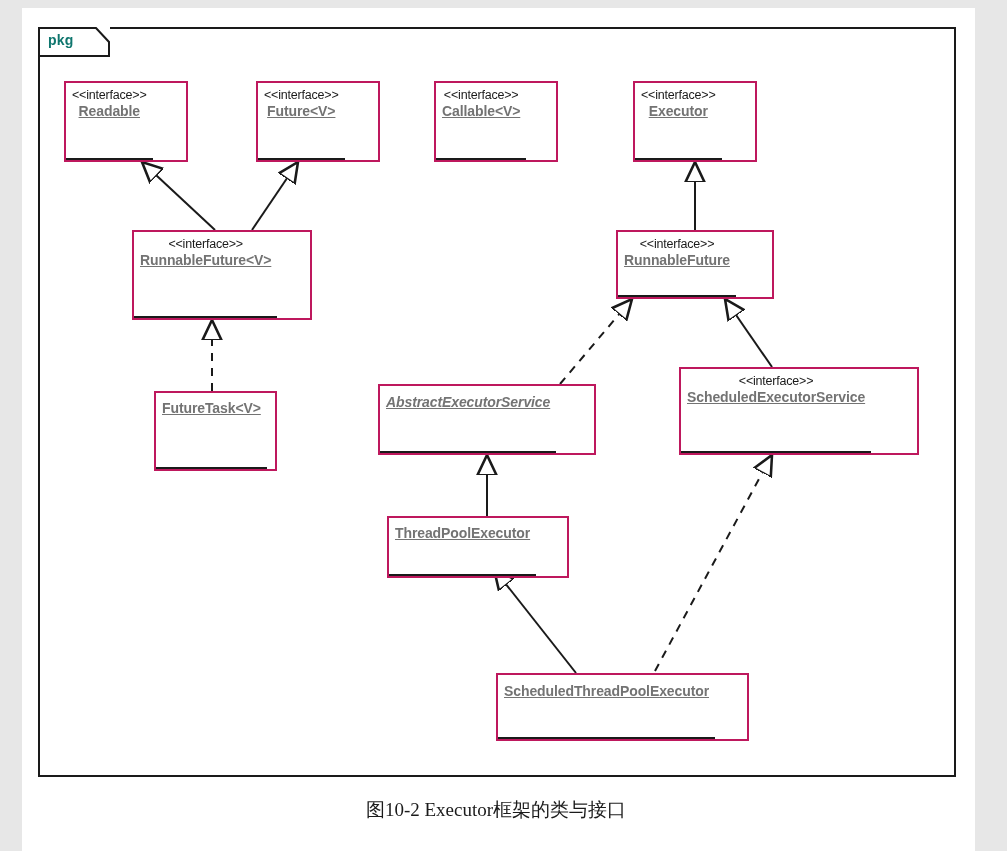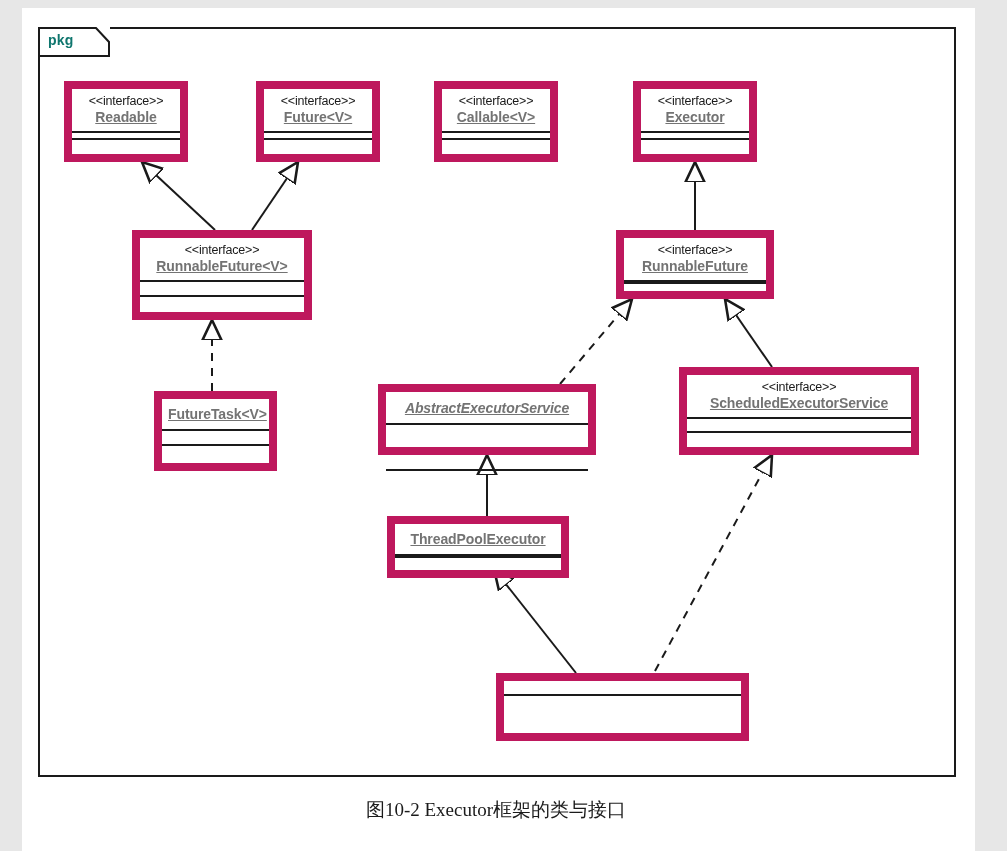--- a/index.html
+++ b/index.html
@@ -60,24 +60,24 @@
     left: 0;
     top: 0;
     width: 953px;
     height: 843px;
     pointer-events: none;
   }
   
   .uml-box {
     position: absolute;
     box-sizing: border-box;
-    border: 8px solid #be185d;
+    border: 2px solid #be185d;
     background: #ffffff;
     display: flex;
-    flex-direction: column;
+    flex-direction: row;
   }
   .uml-box .name-compartment {
     border-bottom: 2px solid #1a1a1a;
     padding: 5px 6px 6px 6px;
     text-align: center;
     line-height: 1.18;
   }
   .uml-box .stereotype {
     display: block;
     font-size: 12.5px;
@@ -241,19 +241,22 @@
 
   <div class="uml-box" style="left:365px; top:508px; width:182px; height:62px;">
     <div class="name-compartment" style="padding-top:7px;">
       <span class="cls-name">ThreadPoolExecutor</span>
     </div>
     <div class="attr-compartment"></div>
     <div class="op-compartment"></div>
   </div>
 
   <div class="uml-box" style="left:474px; top:665px; width:253px; height:68px;">
+    <div class="name-compartment" style="padding-top:8px;">
+      <span class="cls-name">ScheduledThreadPoolExecutor</span>
+    </div>
     <div class="attr-compartment"></div>
     <div class="op-compartment"></div>
   </div>
 
   <div id="caption">图10-2  Executor框架的类与接口</div>
 
 </div>
 
 </body></html>

